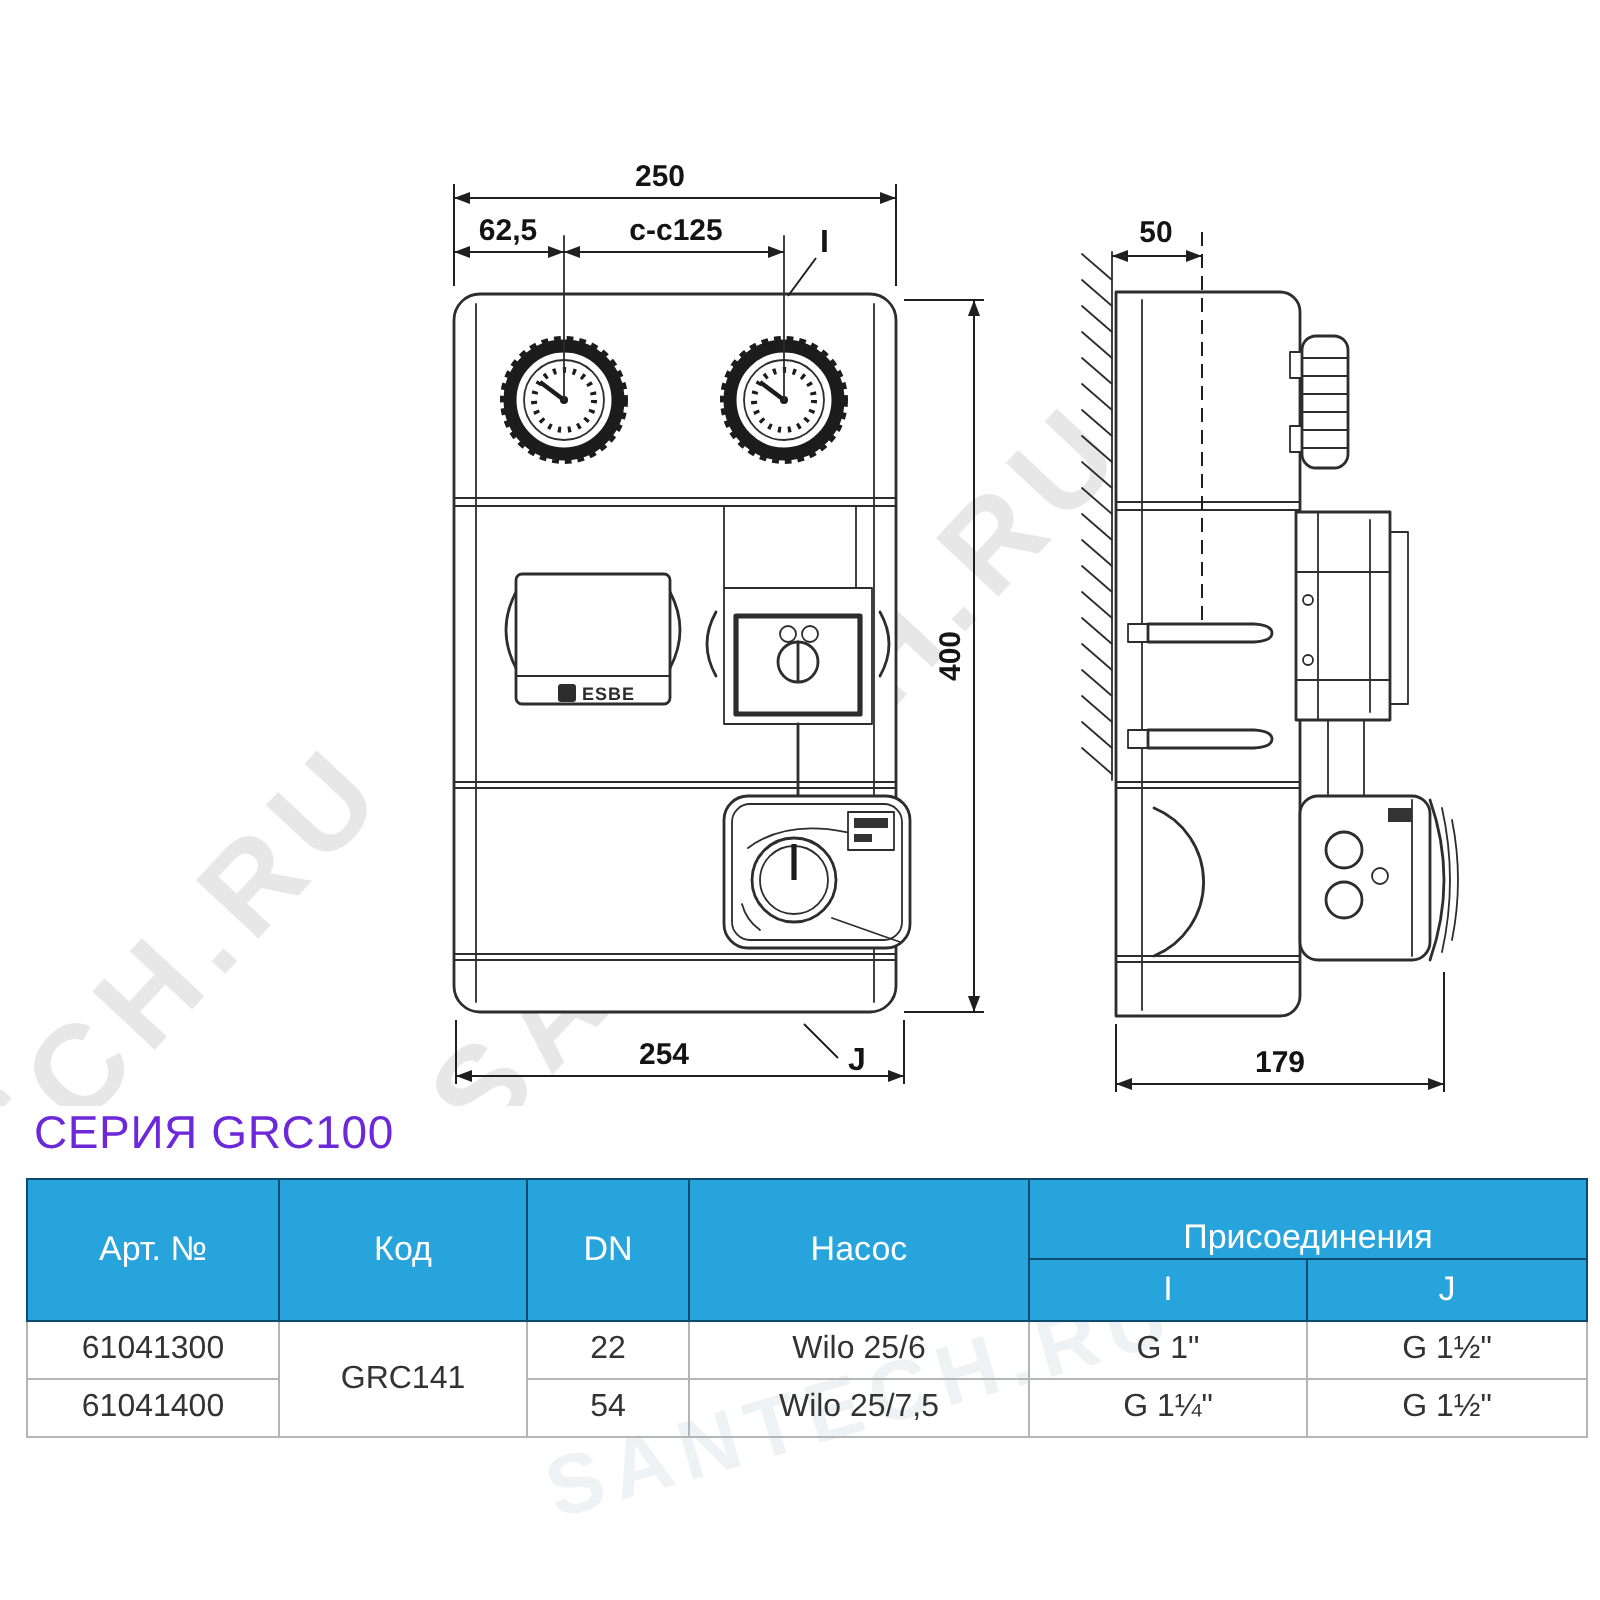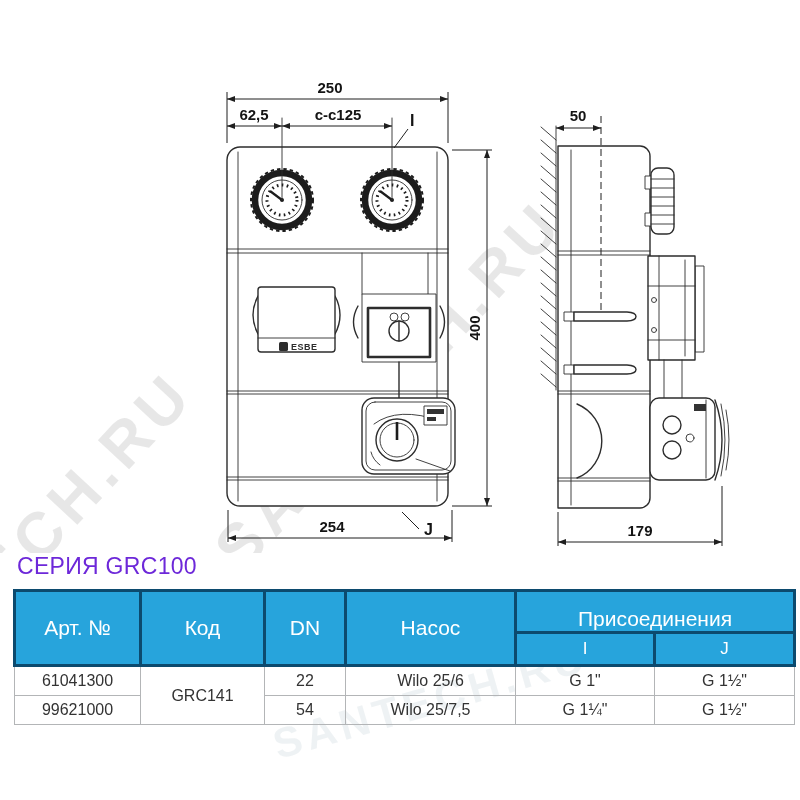--- a/index.html
+++ b/index.html
@@ -16,22 +16,22 @@
   .esbetxt{font-weight:bold;font-size:9px;fill:#2d2d2d;letter-spacing:.5px;}
   .wmtxt{font-weight:bold;fill:#cccccc;opacity:.45;letter-spacing:7px;}
   
   .content{position:absolute;left:13px;top:553px;width:780px;}
   .sec-title{margin:0 0 9px 4px;font-size:23px;font-weight:normal;color:#6d28d9;letter-spacing:.3px;}
   .table-wrap{position:relative;}
   .wm-table{position:absolute;left:255px;top:88px;z-index:0;pointer-events:none;
             font-size:42px;font-weight:bold;color:#8fa8b4;opacity:.14;
             transform:rotate(-16deg);letter-spacing:5px;white-space:nowrap;}
   table.spec{position:relative;z-index:1;border-collapse:collapse;table-layout:fixed;width:780px;}
-  table.spec th{background:#27a4dc;color:#ffffff;font-weight:normal;font-size:21px;
-                border:3px solid #0c4a6e;padding:0;}
+  table.spec th{background:#27a4dc;color:#ffffff;font-weight:normal;font-size:17px;
+                border:1px solid #0c4a6e;padding:0;}
   table.spec thead tr.sub th{border-top:none;height:30px;font-size:17px;}
   table.spec thead tr.main th{height:39px;}
   th.conn-span{vertical-align:bottom;padding-bottom:2px;}
   th.sub-j{border-left:1px solid #bfe0ef;}
   th.sub-i{border-right:none;}
   table.spec td{background:transparent;border:1px solid #b3b5b7;height:28px;
                 font-size:16px;color:#333333;text-align:center;padding:0 4px;}
   td.pump{text-align:left;padding-left:14px;}
 </style>
 </head>
@@ -241,21 +241,21 @@
         <tbody>
           <tr>
             <td>61041300</td>
             <td rowspan="2">GRC141</td>
             <td>22</td>
             <td class="pump">Wilo 25/6</td>
             <td>G 1"</td>
             <td>G 1½"</td>
           </tr>
           <tr>
-            <td>99621000</td>
+            <td>61041400</td>
             <td>54</td>
             <td class="pump">Wilo 25/7,5</td>
             <td>G 1¼"</td>
             <td>G 1½"</td>
           </tr>
         </tbody>
       </table>
     </div>
   </div>
 

